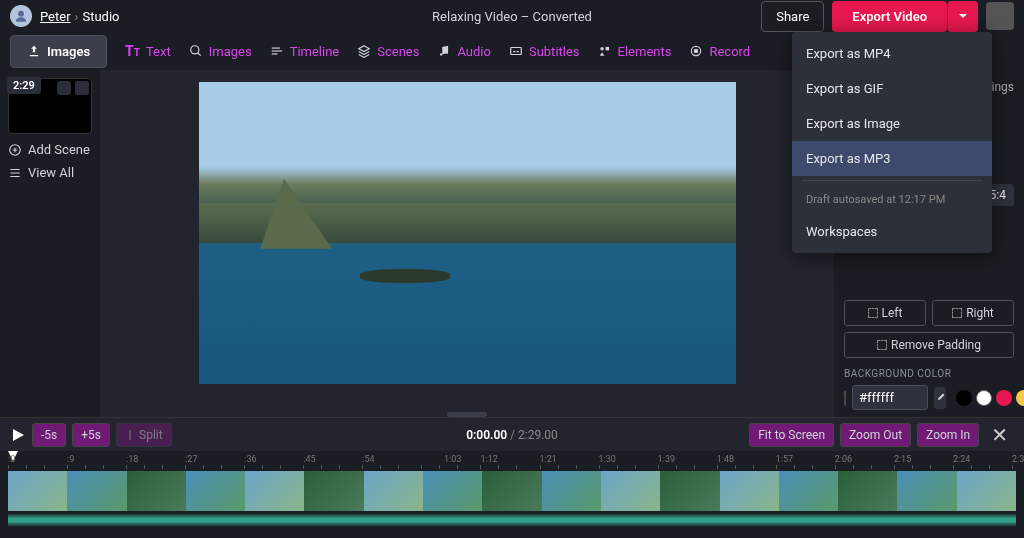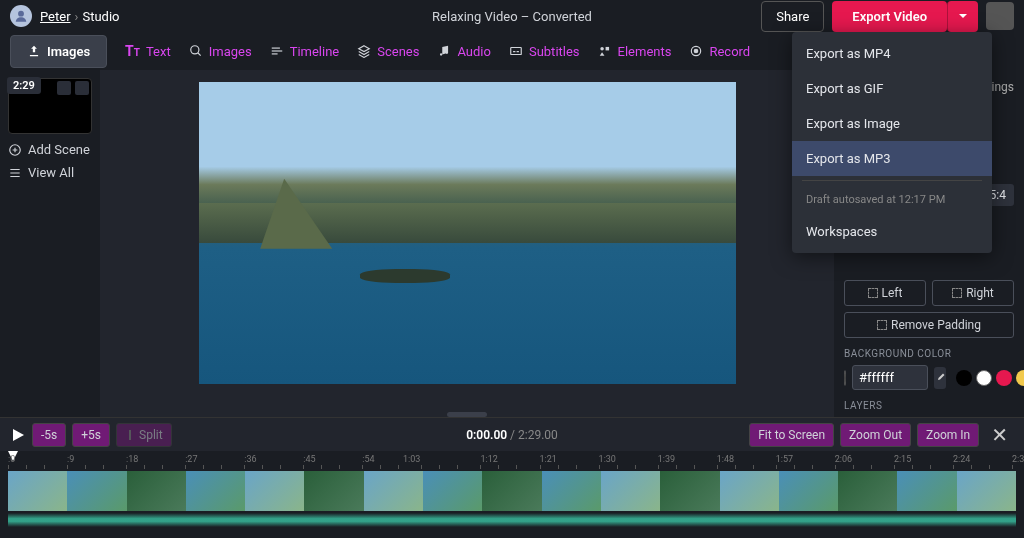--- a/index.html
+++ b/index.html
@@ -26,21 +26,21 @@
 .scene-actions{position:absolute;top:2px;right:2px;display:flex;gap:4px}
 .scene-actions span{width:14px;height:14px;background:#2a2e38;border-radius:2px}
 .side-link{display:flex;align-items:center;gap:6px;color:#d0d3d9;font-size:13px;cursor:pointer}
 .canvas{flex:1;display:flex;align-items:flex-start;justify-content:center;padding:12px 0;position:relative;background:#22252d}
 .video-preview{width:537px;height:302px;background:linear-gradient(180deg,#a6cce8 0%,#a6cce8 28%,#6b7a5a 34%,#4a6250 40%,#1e5f85 55%,#16567d 100%);position:relative;overflow:hidden}
 .mountain{position:absolute;top:32%;left:10%;width:80px;height:70px;background:#5a6a4a;clip-path:polygon(10% 100%,40% 0%,100% 100%);}
 .ridge{position:absolute;top:40%;left:0;right:0;height:40px;background:linear-gradient(180deg,#5b6d4f,#384a3c)}
 .islet{position:absolute;top:62%;left:30%;width:90px;height:14px;background:#2c3a2e;border-radius:40%}
 .rightpanel{width:190px;padding:10px;font-size:12px}
 .settings-label{text-align:right;color:#aaa;padding-bottom:90px}
-.ratio-chip{display:inline-block;background:#2e323c;padding:4px 8px;border-radius:3px;float:right;margin-bottom:74px}
+.ratio-chip{display:inline-block;background:#2e323c;padding:4px 8px;border-radius:3px;float:right;margin-bottom:94px}
 .pad-row{display:flex;gap:6px;margin-bottom:6px}
 .pad-btn{flex:1;background:transparent;border:1px solid #4a4f5a;color:#d0d3d9;padding:5px;border-radius:3px;font-size:12px;display:flex;align-items:center;gap:4px;justify-content:center}
 .section-label{color:#8a8f99;font-size:10px;letter-spacing:.5px;margin:10px 0 6px;text-transform:uppercase}
 .color-row{display:flex;align-items:center;gap:6px}
 .swatch{width:16px;height:16px;border-radius:50%}
 .color-input{background:#2e323c;border:1px solid #4a4f5a;color:#fff;padding:4px 6px;width:76px;border-radius:3px;font-size:13px}
 .picker{width:22px;height:22px;background:#2e323c;border-radius:3px;display:flex;align-items:center;justify-content:center}
 .palette{display:flex;gap:4px;margin-left:4px}
 .layer-item{display:flex;align-items:center;gap:6px;background:#2e323c;padding:6px;border-radius:3px}
 .drag-handle{position:absolute;bottom:0;left:50%;transform:translateX(-50%);width:40px;height:5px;background:#3b3f4a;border-radius:4px;cursor:ns-resize}
@@ -288,21 +288,21 @@
     <div class="tick" style="left: 262.235px;"></div>
     <div class="tick" style="left: 280.235px;"></div>
     <span style="left: 303.294px;">:45</span>
     <div class="tick" style="left: 303.294px;"></div>
     <div class="tick" style="left: 321.294px;"></div>
     <div class="tick" style="left: 339.294px;"></div>
     <span style="left: 362.353px;">:54</span>
     <div class="tick" style="left: 362.353px;"></div>
     <div class="tick" style="left: 380.353px;"></div>
     <div class="tick" style="left: 398.353px;"></div>
-    <span style="left: 403px;">1:03</span>
+    <span style="left: 444px;">1:03</span>
     <div class="tick" style="left: 421.412px;"></div>
     <div class="tick" style="left: 439.412px;"></div>
     <div class="tick" style="left: 457.412px;"></div>
     <span style="left: 480.471px;">1:12</span>
     <div class="tick" style="left: 480.471px;"></div>
     <div class="tick" style="left: 498.471px;"></div>
     <div class="tick" style="left: 516.471px;"></div>
     <span style="left: 539.529px;">1:21</span>
     <div class="tick" style="left: 539.529px;"></div>
     <div class="tick" style="left: 557.529px;"></div>

